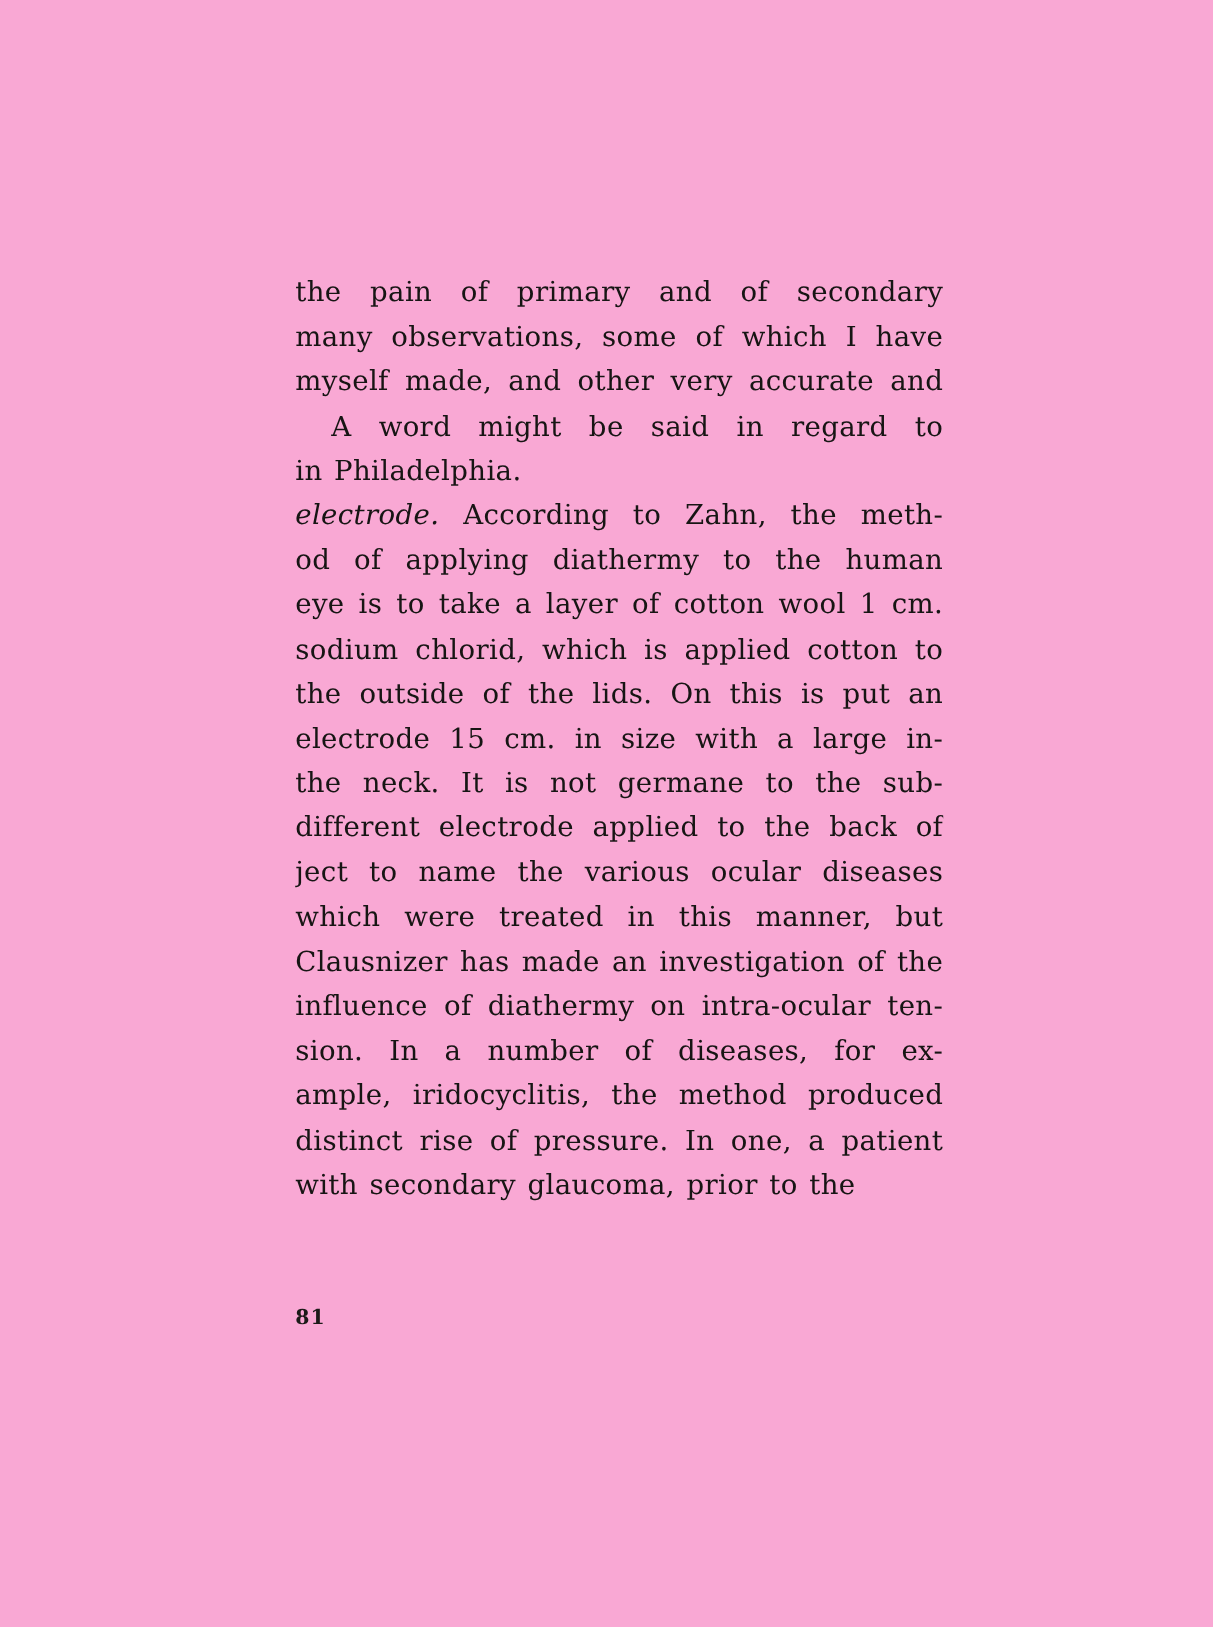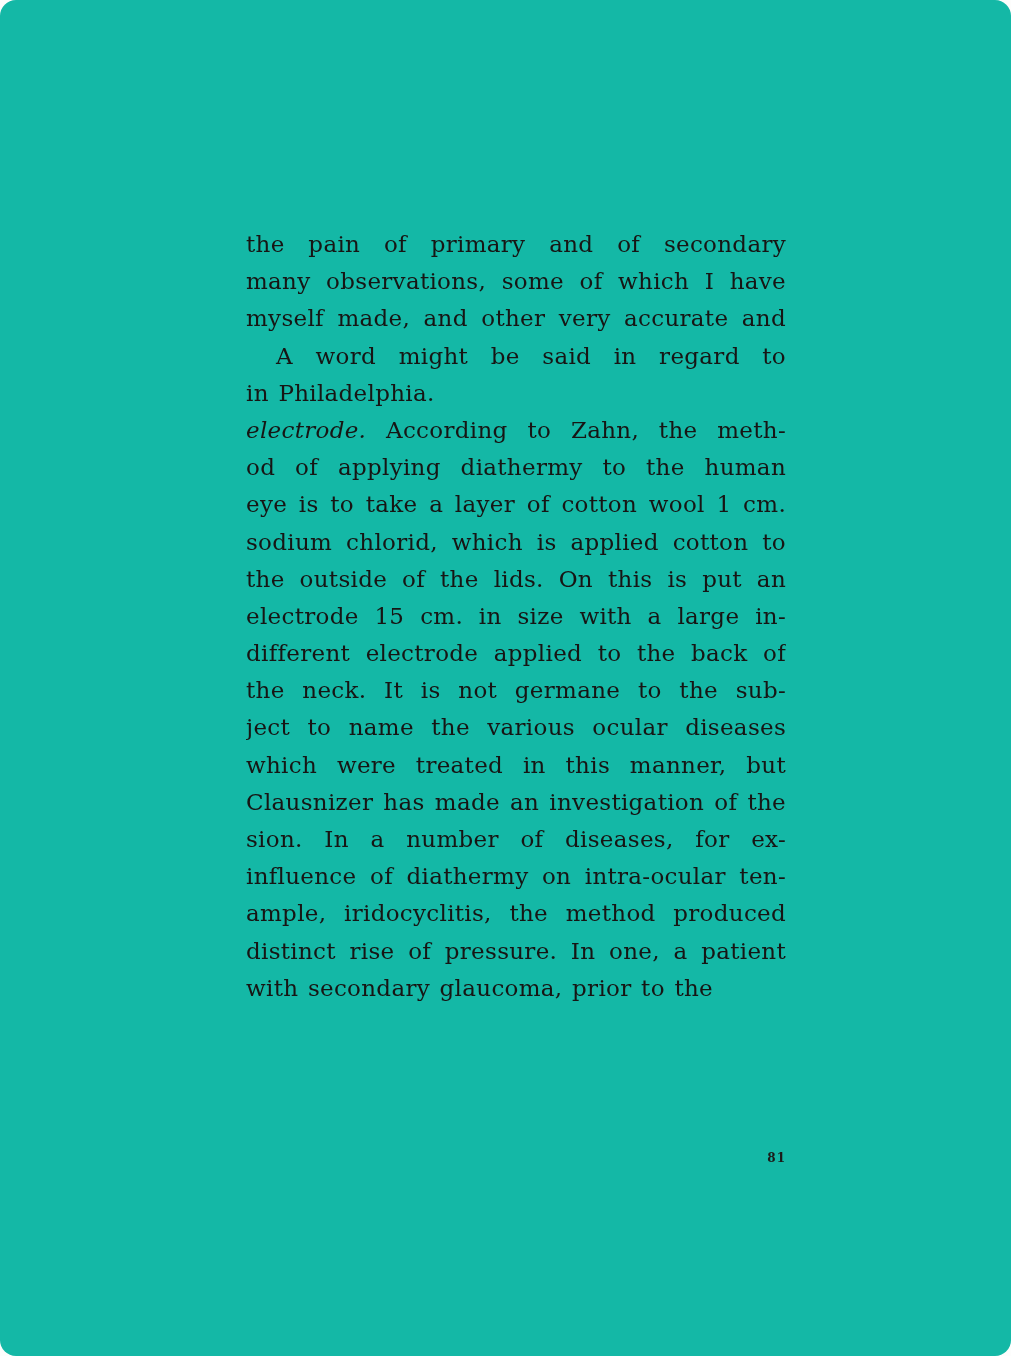--- a/index.html
+++ b/index.html
@@ -11,22 +11,21 @@
     height: 1356px;
     background: #fdfdfc;
     position: relative;
     font-family: "DejaVu Serif", "Liberation Serif", serif;
     color: #171514;
     overflow: hidden;
   }
   .page {
     position: absolute;
     inset: 0;
-    background: #14b8a6;
-    border-radius: 16px;
+    background: #f9a8d4;
   }
   .text-block {
     position: absolute;
     left: 246px;
     top: 226px;
     width: 540px;
   }
   .line {
     font-size: 23px;
     line-height: 37.2px;
@@ -44,23 +43,23 @@
   .line.indent {
     text-indent: 30px;
   }
   .italic {
     font-style: italic;
   }
   .page-number {
     position: absolute;
     left: 246px;
     width: 540px;
-    top: 1151px;
-    text-align: right;
-    font-size: 12px;
+    top: 1088px;
+    text-align: left;
+    font-size: 17px;
     font-weight: bold;
     letter-spacing: 1px;
     color: #1c1a18;
   }
 </style>
 </head>
 <body>
 
 <div class="page">
   <div class="text-block">
@@ -68,25 +67,25 @@
       <div class="line">many observations, some of which I have</div>
       <div class="line">myself made, and other very accurate and</div>
       <div class="line indent">A word might be said in regard to</div>
       <div class="line last">in Philadelphia.</div>
       <div class="line"><span class="italic">electrode.</span><span>  According to Zahn, the meth-</span></div>
       <div class="line">od of applying diathermy to the human</div>
       <div class="line">eye is to take a layer of cotton wool 1 cm.</div>
       <div class="line">sodium chlorid, which is applied cotton to</div>
       <div class="line">the outside of the lids.  On this is put an</div>
       <div class="line">electrode 15 cm. in size with a large in-</div>
+      <div class="line">the neck.  It is not germane to the sub-</div>
       <div class="line">different electrode applied to the back of</div>
-      <div class="line">the neck.  It is not germane to the sub-</div>
       <div class="line">ject to name the various ocular diseases</div>
       <div class="line">which were treated in this manner, but</div>
       <div class="line">Clausnizer has made an investigation of the</div>
+      <div class="line">influence of diathermy on intra-ocular ten-</div>
       <div class="line">sion.  In a number of diseases, for ex-</div>
-      <div class="line">influence of diathermy on intra-ocular ten-</div>
       <div class="line">ample, iridocyclitis, the method produced</div>
       <div class="line">distinct rise of pressure.  In one, a patient</div>
       <div class="line last">with secondary glaucoma, prior to the</div>
     </div>
   <div class="page-number">81</div>
 </div>
 
 </body></html>

